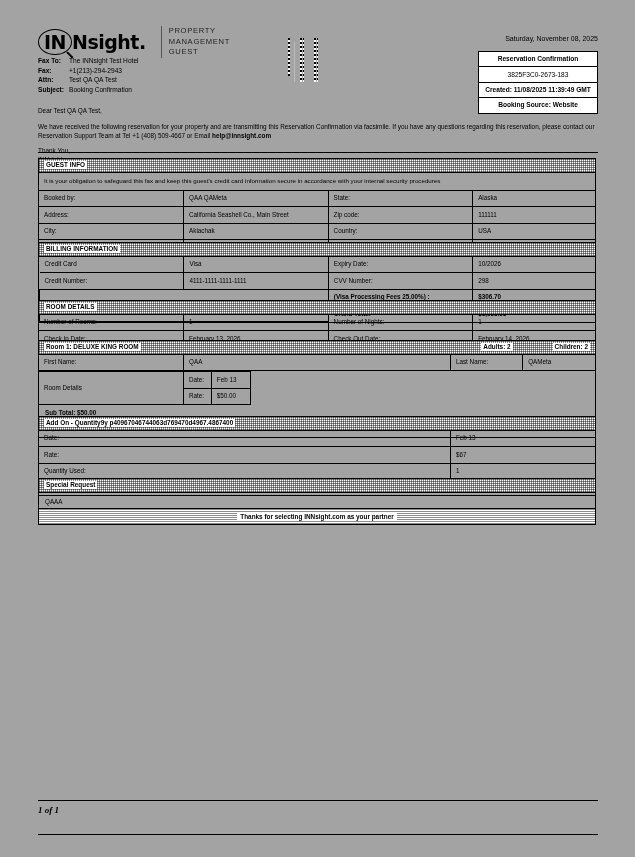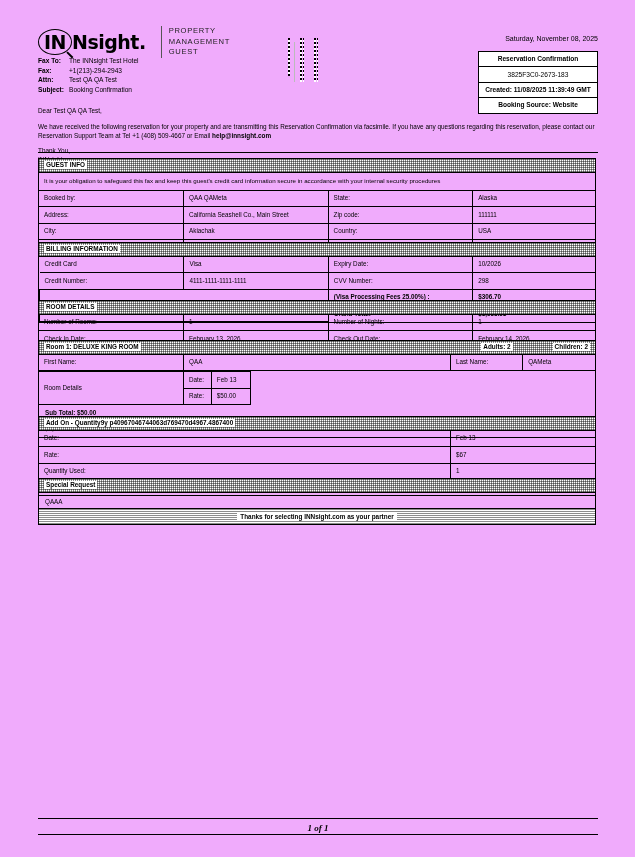--- a/index.html
+++ b/index.html
@@ -13,21 +13,21 @@
     font-family: "Liberation Sans", sans-serif;
     color: #000;
     position: relative;
     overflow: hidden;
   }
   .page {
     position: absolute;
     left: 0; top: 0;
     width: 635px;
     height: 857px;
-    background: #f0abfc;
+    background: #a3a3a3;
   }
 
   
   .header {
     position: absolute;
     left: 38px; top: 18px;
     width: 560px;
     height: 90px;
   }
   .logo-block {
@@ -269,25 +269,25 @@
     background: #fff;
     padding: 0 3px;
   }
 
   .page-foot {
     position: absolute;
     left: 38px; bottom: 22px;
     width: 560px;
     border-top: 1.2px solid #000;
     border-bottom: 1.2px solid #000;
-    text-align: center;
+    text-align: left;
     font-style: italic;
     font-weight: bold;
     font-size: 9px;
-    padding: 4px 0 1px 0;
+    padding: 4px 0 19px 0;
     font-family: "Liberation Serif", serif;
   }
 </style>
 </head>
 <body>
 
 <div class="page">
 
   <div class="header">
 

